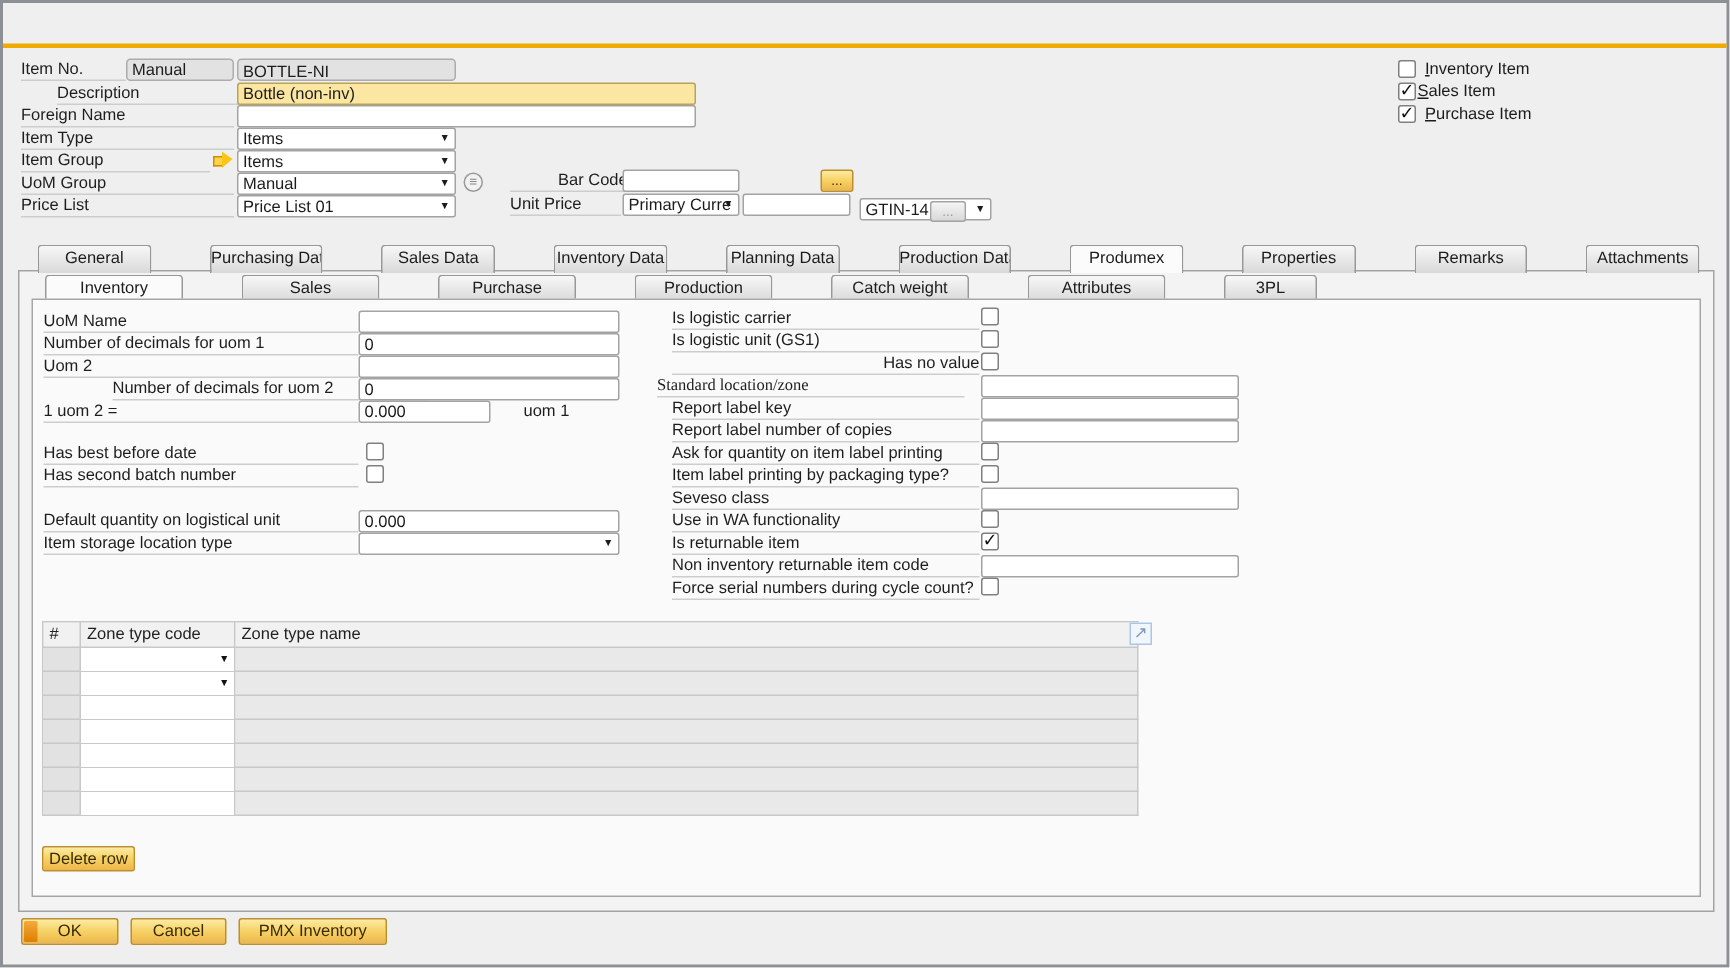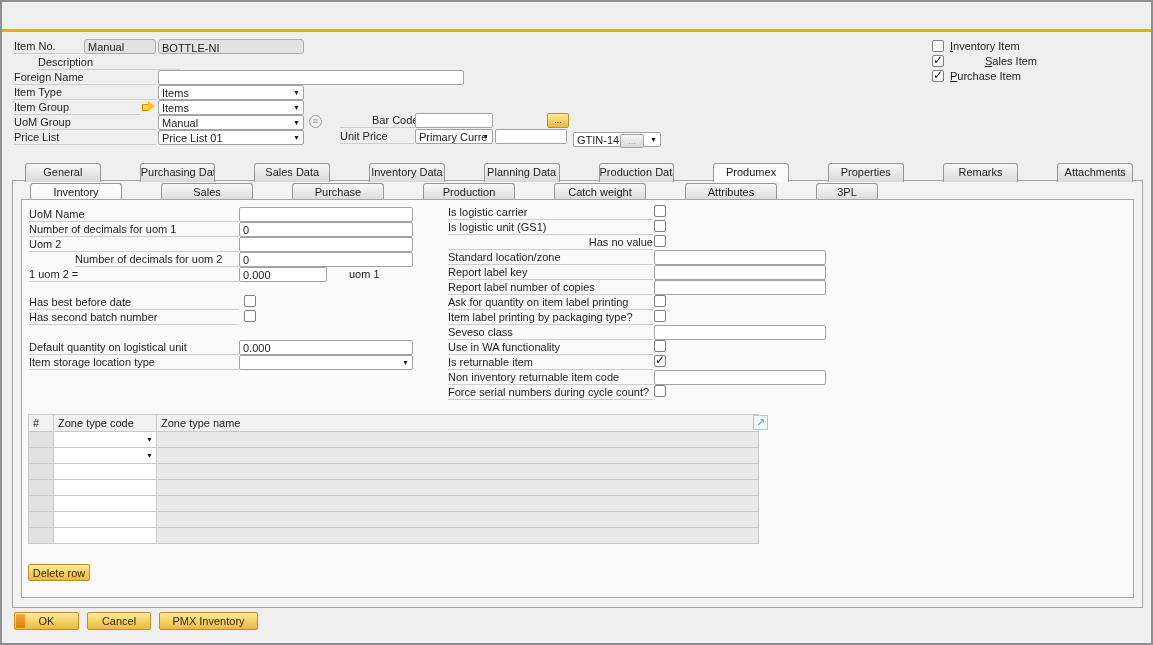--- a/index.html
+++ b/index.html
@@ -83,20 +83,21 @@
 
 <div class="window">
 
   <div class="accent" style="background:#F0AB00;"></div>
 
   <span class="lbl" style="left:12px;top:38px;width:70px;">Item No.</span>
   <div class="inp disabled" style="left:82px;top:37px;width:72px;padding-top:1px;">Manual</div>
   <div class="inp disabled" style="left:156px;top:37px;width:146px;padding-top:2px;">BOTTLE-NI</div>
 
   <span class="lbl" style="left:12px;top:54px;width:142px;margin-left:24px;">Description</span>
+  <div class="inp hl" style="left:156px;top:53px;width:306px;padding-top:1px;">Bottle (non-inv)</div>
 
   <span class="lbl" style="left:12px;top:69px;width:142px;">Foreign Name</span>
   <input class="inp" style="left: 156px; top: 68px; width: 306px;" value="">
 
   <span class="lbl" style="left:12px;top:84px;width:142px;">Item Type</span>
   <div class="dd" style="left:156px;top:83px;width:146px;"><span>Items</span></div>
 
   <span class="lbl" style="left:12px;top:99px;width:126px;">Item Group</span>
   <span class="linkarrow" style="left:140px;top:99px;">
       <span class="bar"></span>
@@ -117,21 +118,21 @@
   <div class="dd" style="left:571px;top:111px;width:88px;margin-top:19px;"><span>GTIN-14</span></div>
 
   <span class="lbl" style="left:338px;top:128px;width:74px;">Unit Price</span>
   <div class="dd" style="left:413px;top:127px;width:78px;"><span>Primary Curre</span></div>
   <input class="inp" style="left: 493px; top: 127px; width: 72px;" value="">
   <button class="btn-gray" style="left:618px;top:132px;width:24px;height:14px;">...</button>
 
   <span class="cb" style="left:930px;top:38px;"></span>
   <span class="fl" style="left:948px;top:38px;">Inventory Item</span>
   <span class="cb checked" style="left:930px;top:53px;"></span>
-  <span class="fl" style="left:983px;top:53px;text-align:center;">Sales Item</span>
+  <span class="fl" style="left:943px;top:53px;text-align:center;">Sales Item</span>
   <span class="cb checked" style="left:930px;top:68px;"></span>
   <span class="fl" style="left:948px;top:68px;">Purchase Item</span>
 
   <div class="tabstrip maintabs">
     <div class="tab">General</div>
     <div class="tab">Purchasing Data</div>
     <div class="tab">Sales Data</div>
     <div class="tab">Inventory Data</div>
     <div class="tab">Planning Data</div>
     <div class="tab">Production Data</div>
@@ -185,21 +186,21 @@
 
     <span class="lbl" style="left:426px;top:6px;width:205px;">Is logistic carrier</span>
     <span class="cb" style="left:632px;top:5px;"></span>
 
     <span class="lbl" style="left:426px;top:21px;width:205px;">Is logistic unit (GS1)</span>
     <span class="cb" style="left:632px;top:20px;"></span>
 
     <span class="lbl" style="left:426px;top:36px;width:205px;text-align:right;">Has no value</span>
     <span class="cb" style="left:632px;top:35px;"></span>
 
-    <span class="lbl" style="left:426px;top:51px;width:205px;">Standard location/zone</span>
+    <span class="lbl" style="left:416px;top:51px;width:205px;font-family:Liberation Serif, serif;">Standard location/zone</span>
     <input class="inp" style="left: 632px; top: 50px; width: 172px;" value="">
 
     <span class="lbl" style="left:426px;top:66px;width:205px;">Report label key</span>
     <input class="inp" style="left: 632px; top: 65px; width: 172px;" value="">
 
     <span class="lbl" style="left:426px;top:81px;width:205px;">Report label number of copies</span>
     <input class="inp" style="left: 632px; top: 80px; width: 172px;" value="">
 
     <span class="lbl" style="left:426px;top:96px;width:205px;">Ask for quantity on item label printing</span>
     <span class="cb" style="left:632px;top:95px;"></span>

